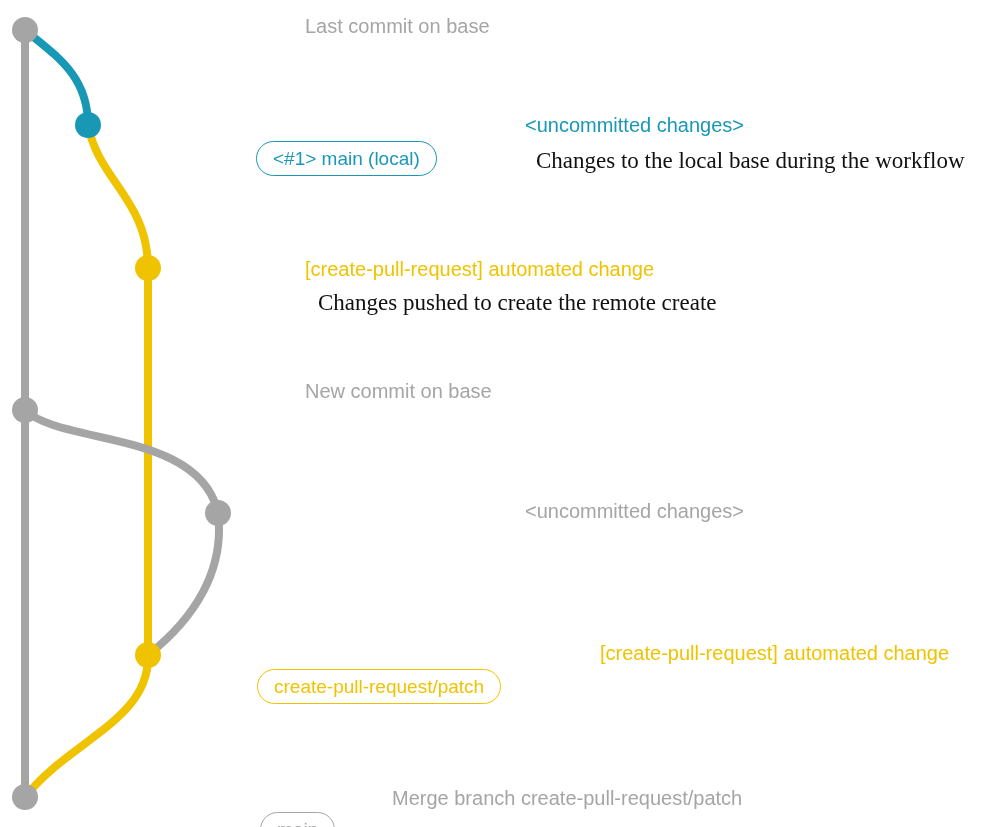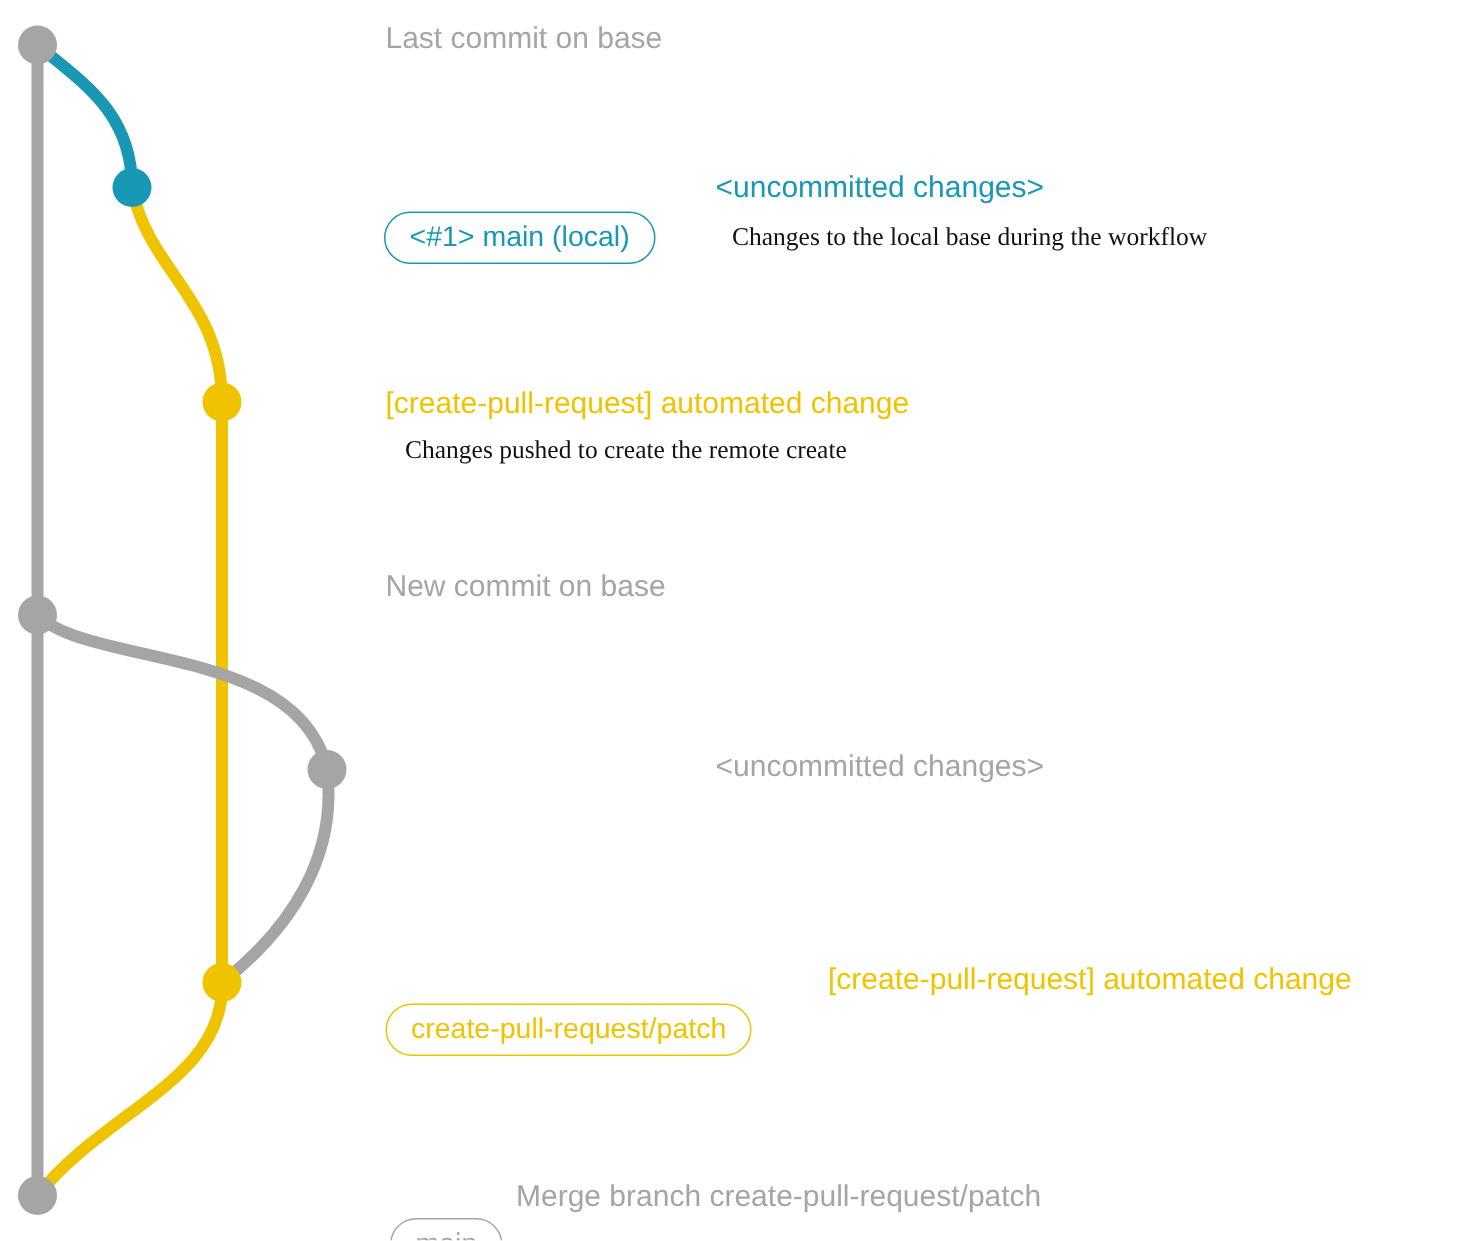--- a/index.html
+++ b/index.html
@@ -22,30 +22,30 @@
 
   .line { fill: none; stroke-width: 8; stroke-linecap: round; }
   .line.gray   { stroke: var(--gray); }
   .line.teal   { stroke: var(--teal); }
   .line.yellow { stroke: var(--yellow); }
 
   .node.gray   { fill: var(--gray); }
   .node.teal   { fill: var(--teal); }
   .node.yellow { fill: var(--yellow); }
 
-  .lbl { position: absolute; white-space: nowrap; line-height: 1.15; }
+  .lbl { position: absolute; white-space: nowrap; line-height: 1.15; margin-left: 48px; }
 
   .heading     { font-size: 20px; color: var(--gray); }
   .teal-text   { font-size: 20px; color: var(--teal); }
   .gray-text   { font-size: 20px; color: var(--gray); }
   .yellow-text { font-size: 20px; color: var(--yellow); }
 
   .desc {
     font-family: "Liberation Serif", serif;
-    font-size: 17px;
+    font-size: 23px;
     color: var(--ink);
   }
 
   .pill {
     position: absolute;
     display: inline-flex;
     align-items: center;
     height: 35px;
     padding: 0 16px;
     border: 1.5px solid;

